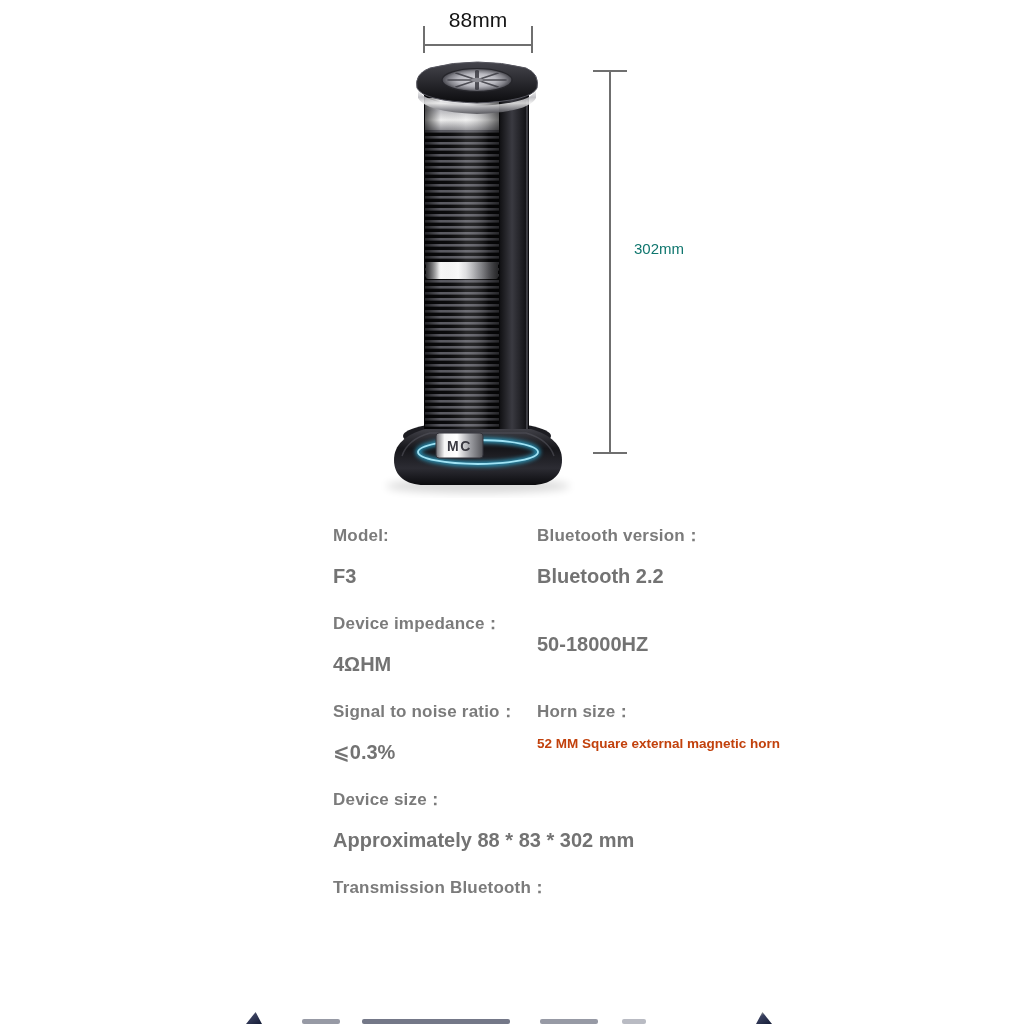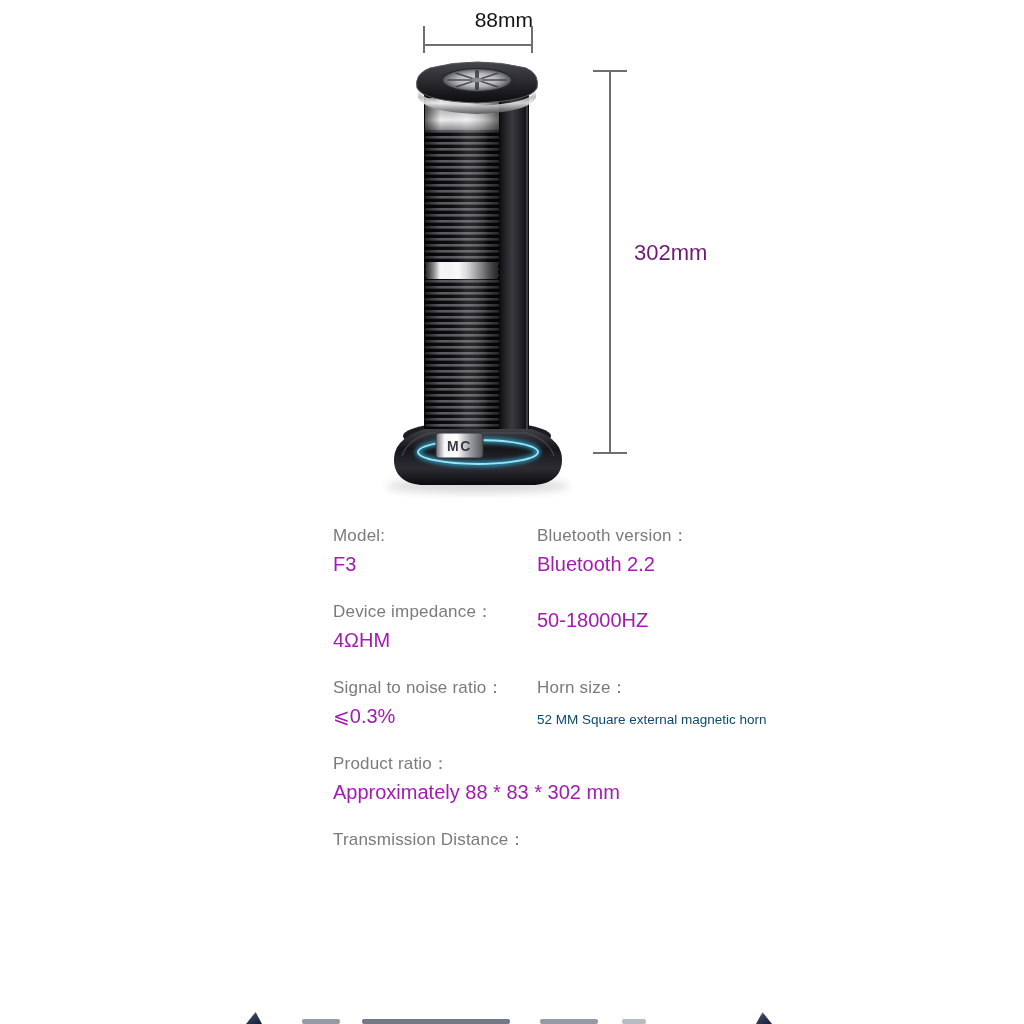--- a/index.html
+++ b/index.html
@@ -1,42 +1,42 @@
 <!DOCTYPE html>
 <html><head>
 <meta charset="utf-8">
 <style>
   html,body{margin:0;padding:0;background:#fff;}
   .page{
     position:relative;width:1024px;height:1024px;background:#ffffff;
     overflow:hidden;font-family:"Liberation Sans","DejaVu Sans",sans-serif;
   }
   
-  .dim-width-label{position:absolute;left:423px;top:8px;width:110px;text-align:right;
+  .dim-width-label{position:absolute;left:423px;top:8px;width:110px;text-align:center;
     font-size:21px;color:#141414;}
   .dw-line{position:absolute;left:423px;top:44px;width:110px;height:2px;background:#6f6f6f;}
   .dw-tick{position:absolute;top:26px;width:2px;height:27px;background:#6f6f6f;}
   .dw-tick.left{left:423px;}
   .dw-tick.right{left:531px;}
   
   .dh-line{position:absolute;left:609px;top:71px;width:2px;height:382px;background:#6f6f6f;}
   .dh-cap{position:absolute;left:593px;width:34px;height:2px;background:#6f6f6f;}
   .dh-cap.top{top:70px;}
   .dh-cap.bot{top:452px;}
-  .dim-height-label{position:absolute;left:634px;top:240px;font-size:22px;color:#701a75;}
+  .dim-height-label{position:absolute;left:634px;top:240px;font-size:15px;color:#0f766e;}
   
   .speaker{position:absolute;left:380px;top:58px;}
   
   .specs{position:absolute;left:333px;top:526px;width:460px;
-    display:grid;grid-template-columns:204px 256px;}
+    display:grid;grid-template-columns:204px 256px;font-weight:bold;}
   .cell{margin-bottom:26px;}
   .cell.wide{grid-column:1 / -1;}
   .lbl{font-size:17px;line-height:20px;color:#7b7b7b;letter-spacing:.2px;}
-  .val{margin-top:7px;font-size:20px;line-height:23px;color:#a21caf;}
-  .val.small{margin-top:14px;font-size:13.5px;line-height:16px;color:#0c4a6e;}
+  .val{margin-top:19px;font-size:20px;line-height:23px;color:#737373;}
+  .val.small{margin-top:14px;font-size:13.5px;line-height:16px;color:#c2410c;}
   .val.wrap{max-width:402px;line-height:27px;}
   
   .cutoff{position:absolute;left:0;top:1010px;width:1024px;height:14px;}
   .co-tri{position:absolute;width:16px;height:12px;top:2px;
     background:linear-gradient(150deg,#e9efc8 0%,#3a4160 35%,#131b35 100%);}
   .co-tri.left{left:246px;clip-path:polygon(0 100%,100% 100%,60% 0);}
   .co-tri.right{left:756px;clip-path:polygon(0 100%,100% 100%,40% 0);}
   .co-dash{position:absolute;top:9px;height:5px;background:rgba(24,30,56,.45);border-radius:2px;}
   .co-dash.d1{left:302px;width:38px;}
   .co-dash.d2{left:362px;width:148px;background:rgba(24,30,56,.6);}
@@ -171,25 +171,25 @@
     </div>
     <div class="cell">
       <div class="lbl">Signal to noise ratio：</div>
       <div class="val">⩽0.3%</div>
     </div>
     <div class="cell">
       <div class="lbl">Horn size：</div>
       <div class="val small">52 MM Square external magnetic horn</div>
     </div>
     <div class="cell wide">
-      <div class="lbl">Product ratio：</div>
+      <div class="lbl">Device size：</div>
       <div class="val">Approximately 88 * 83 * 302 mm</div>
     </div>
     <div class="cell wide">
-      <div class="lbl">Transmission Distance：</div>
+      <div class="lbl">Transmission Bluetooth：</div>
     </div>
   </div>
 
   <div class="cutoff">
     <div class="co-tri left"></div>
     <div class="co-dash d1"></div>
     <div class="co-dash d2"></div>
     <div class="co-dash d3"></div>
     <div class="co-dash d4"></div>
     <div class="co-tri right"></div>

